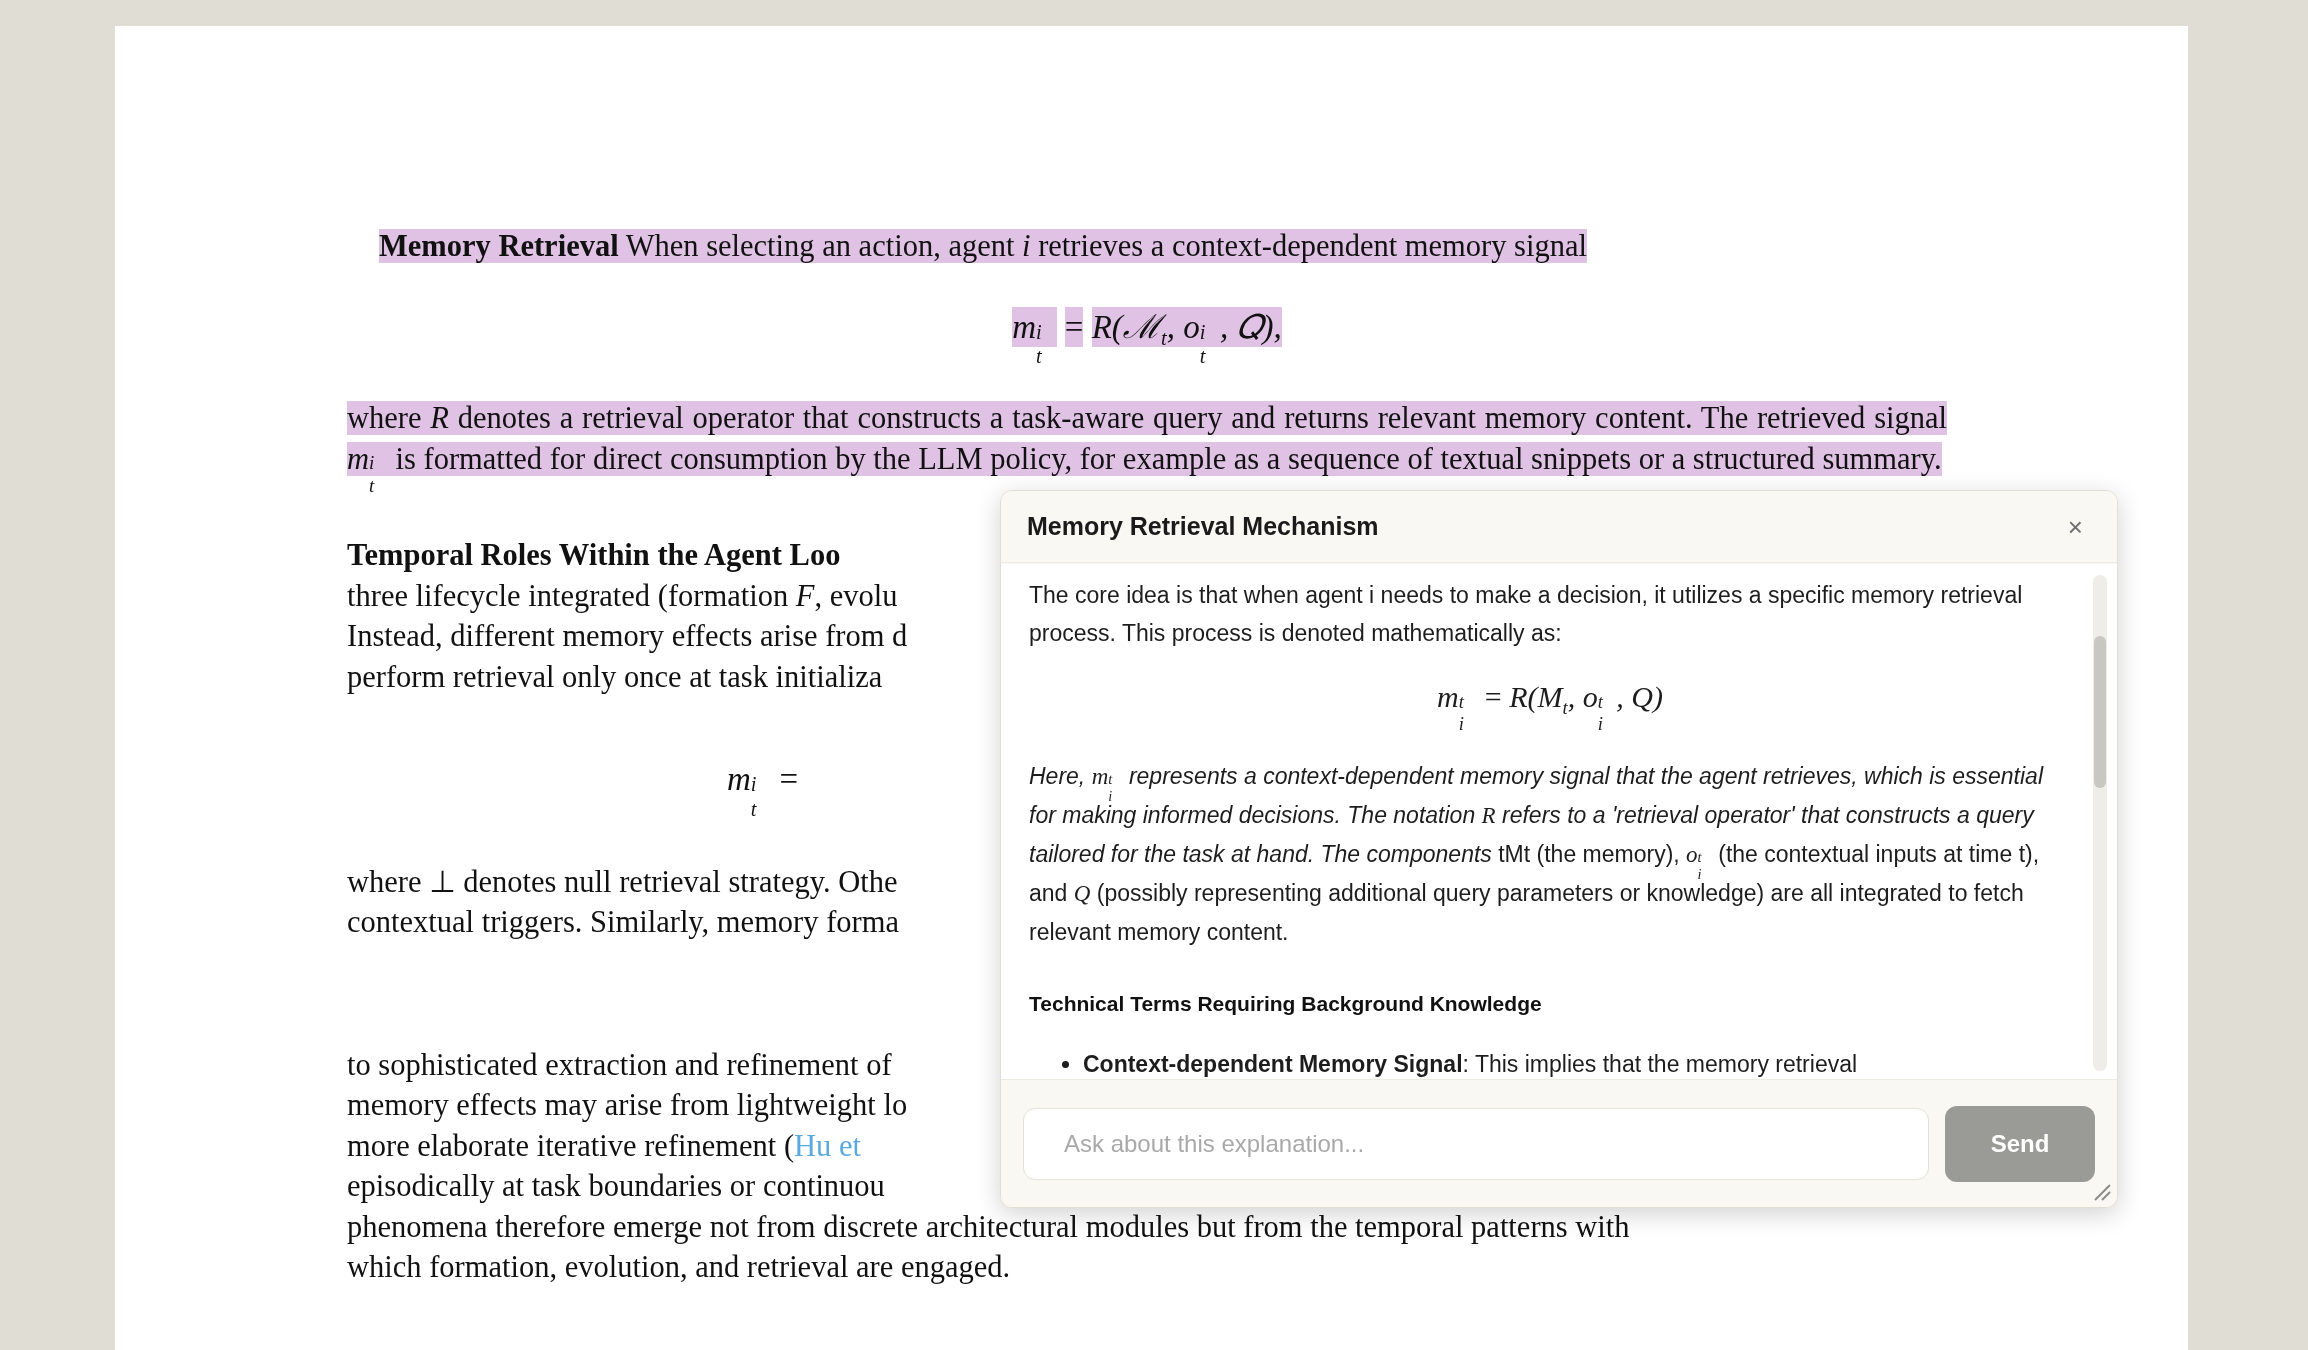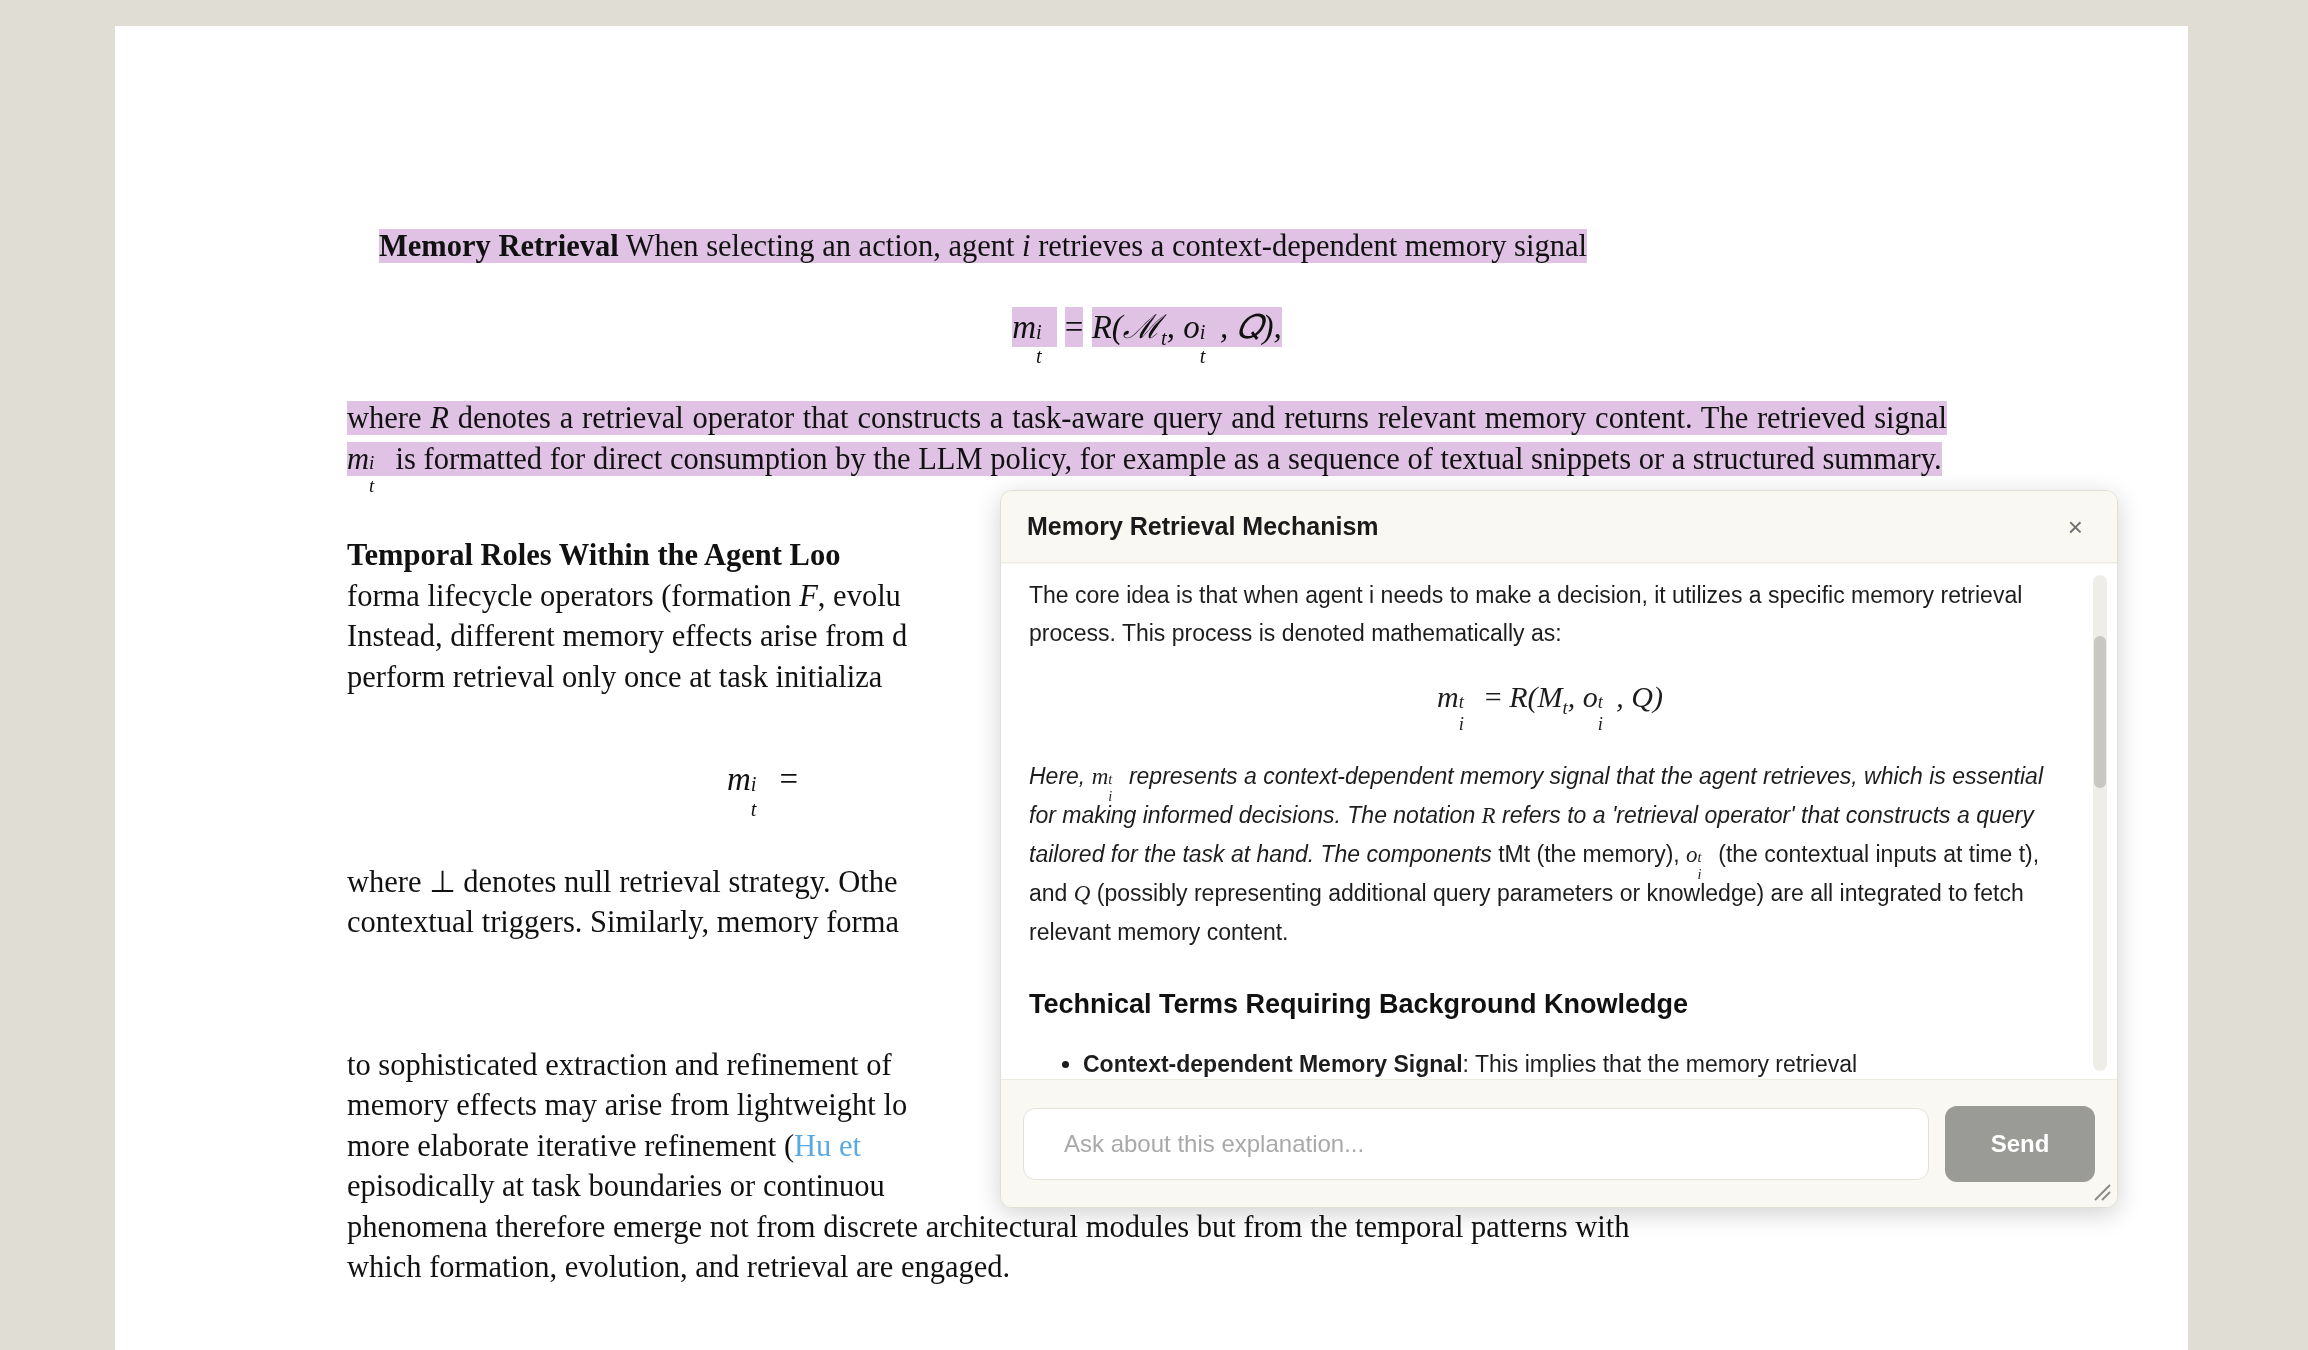--- a/index.html
+++ b/index.html
@@ -99,21 +99,21 @@
   #modal-scroll {
     position:absolute; left:0; top:0; right:0; bottom:0;
     padding:12px 46px 10px 28px;
     font-size:23px;
     line-height:38px;
     color:#1d1d1d;
   }
   #modal-body p { margin:0 0 22px 0; }
   #mb-eq { text-align:center; margin:26px 0 30px 0; font-family:"Liberation Serif", serif; font-size:30px;}
   #mb-h2 {
-    font-size:27px; font-weight:bold; margin:34px 0 22px 0; color:#111;
+    font-size:21px; font-weight:bold; margin:34px 0 22px 0; color:#111;
   }
   #mb-list { margin:0; padding-left:54px; }
   #mb-list li { margin:0 0 16px 0; }
 
   
   #sb-track {
     position:absolute; right:10px; top:84px;
     width:14px; bottom:136px;
     background:#eeede8; border-radius:7px;
   }
@@ -179,21 +179,21 @@
     <div class="gap-sm"></div>
 
     <div class="para">
       <span class="hl">where </span><span class="hl mathi">R</span><span class="hl"> denotes a retrieval operator that constructs a task-aware query and returns relevant memory content. The retrieved signal </span><span class="hl mathi"><span>m</span><span class="stack"><span class="s-up">i</span><span class="s-dn">t</span></span></span><span class="hl"> is formatted for direct consumption by the LLM policy, for example as a sequence of textual snippets or a structured summary.</span>
     </div>
 
     <div class="gap-md"></div>
 
     <div class="para">
       <span class="bold">Temporal Roles Within the Agent Loo</span><br>
-      <span>forma lifecycle operators (formation </span><span class="mathi">F</span><span>, evolu</span><br>
+      <span>three lifecycle integrated (formation </span><span class="mathi">F</span><span>, evolu</span><br>
       <span>Instead, different memory effects arise from d</span><br>
       <span>perform retrieval only once at task initializa</span>
     </div>
 
     <div class="gap-lg"></div>
 
     <div class="eqline" style="text-align:left; padding-left:380px; font-size:33px;">
       <span class="mathi"><span>m</span><span class="stack"><span class="s-up">i</span><span class="s-dn">t</span></span></span>&nbsp;<span>=</span>
     </div>
 

